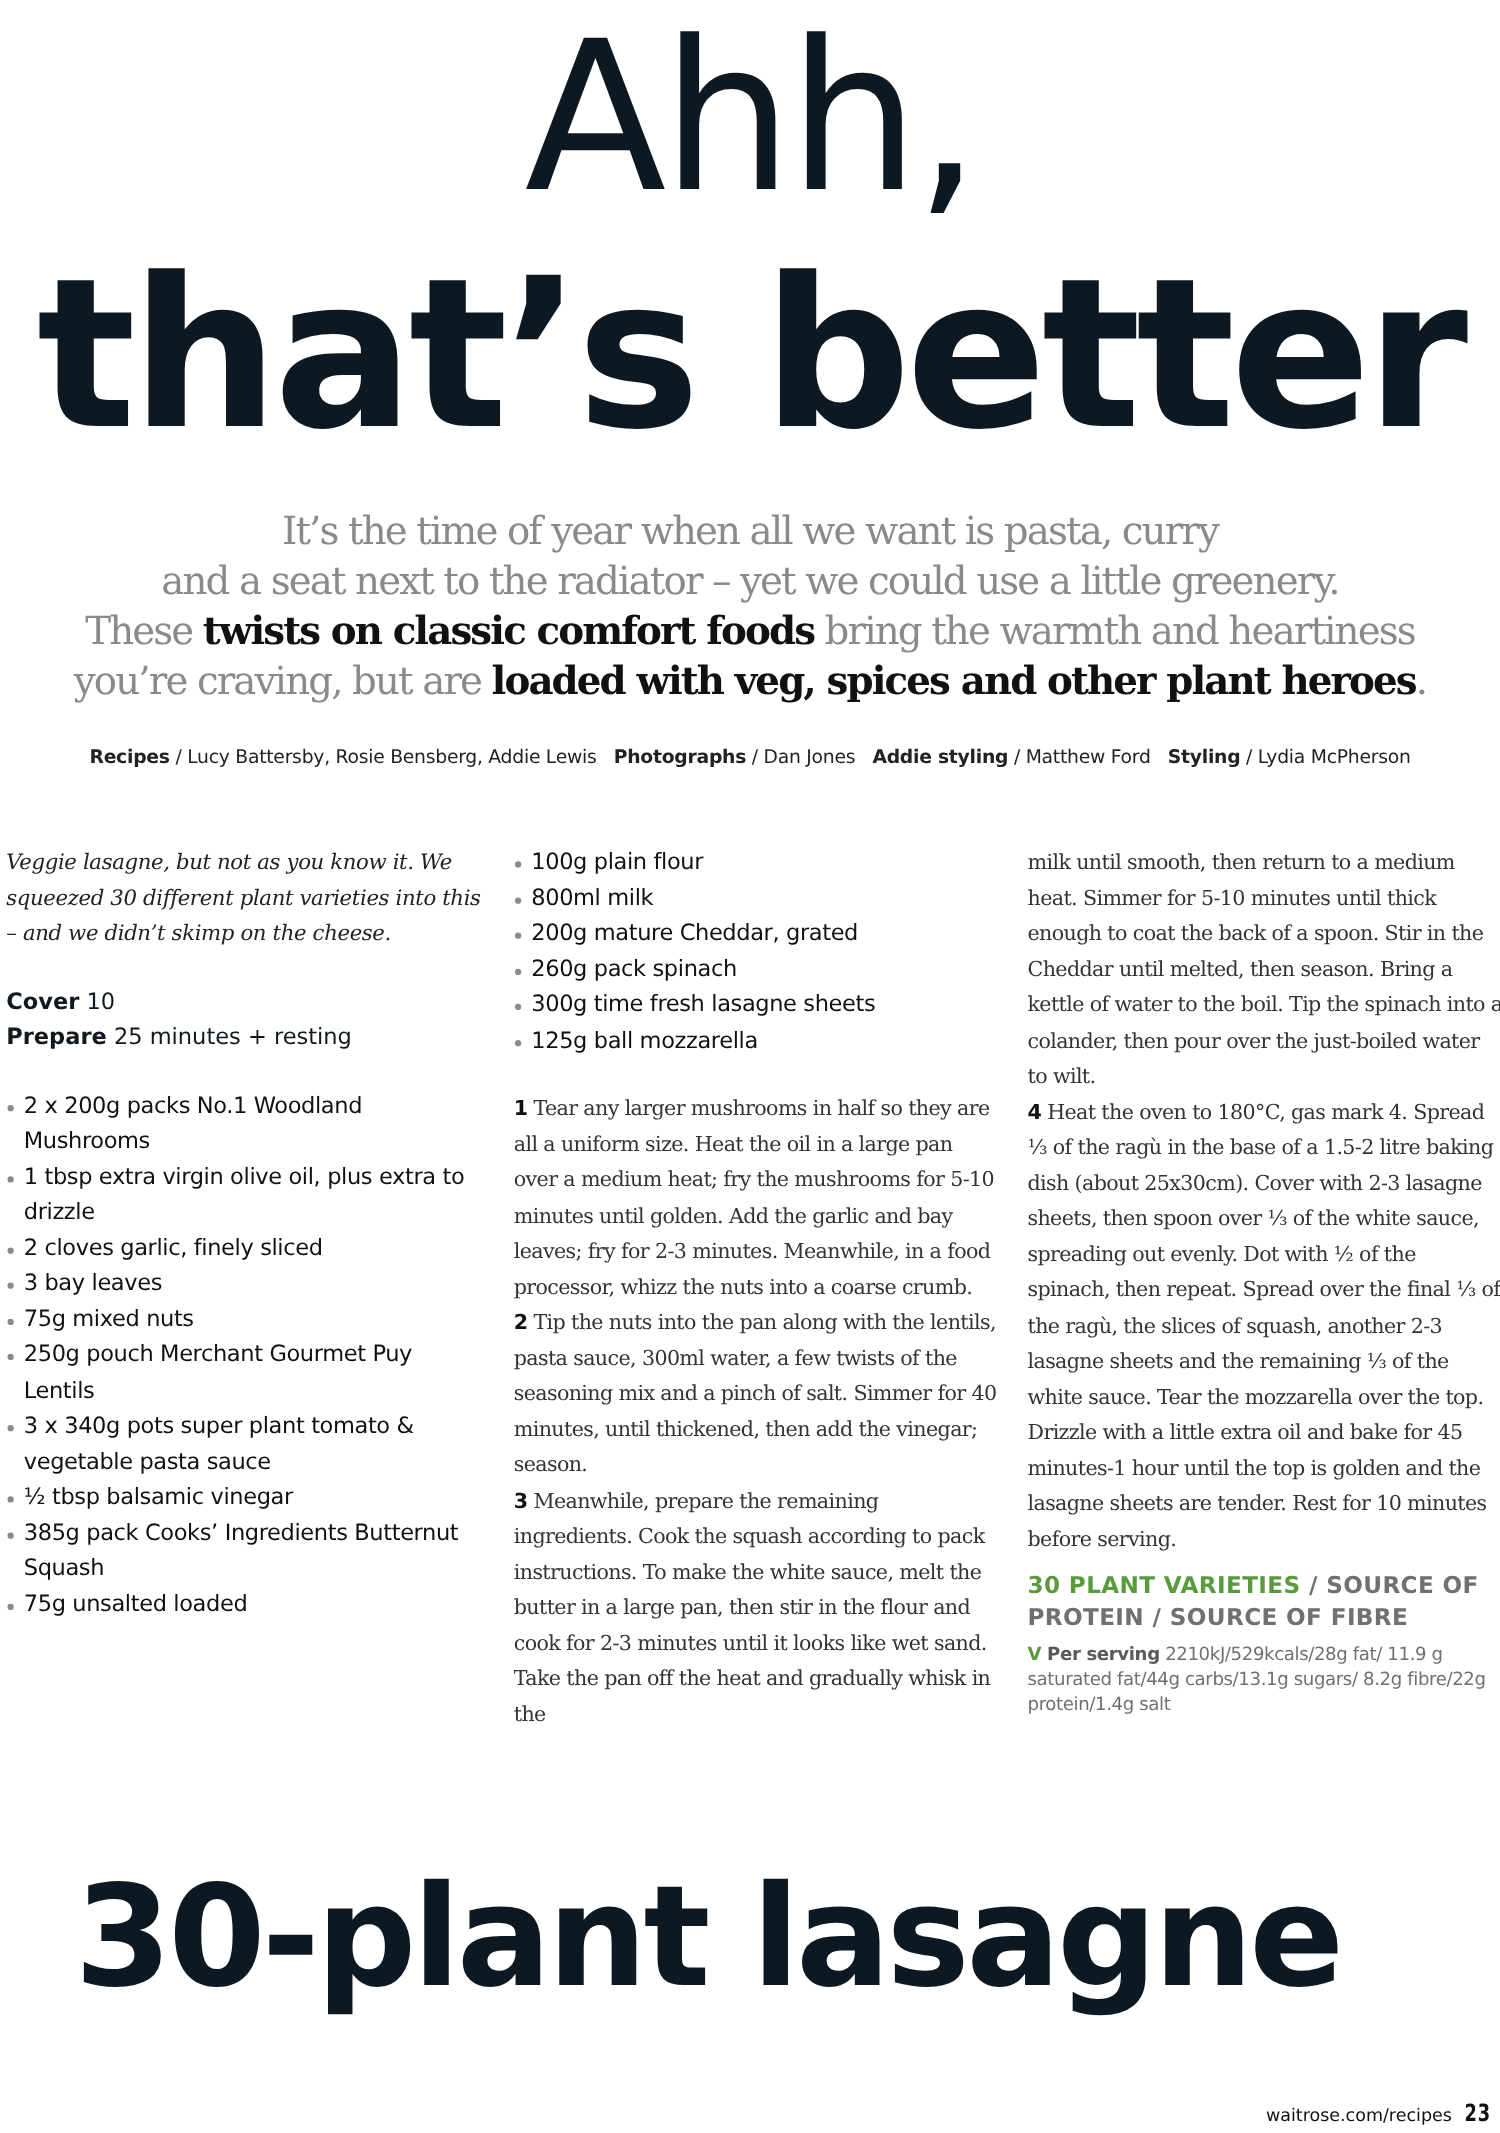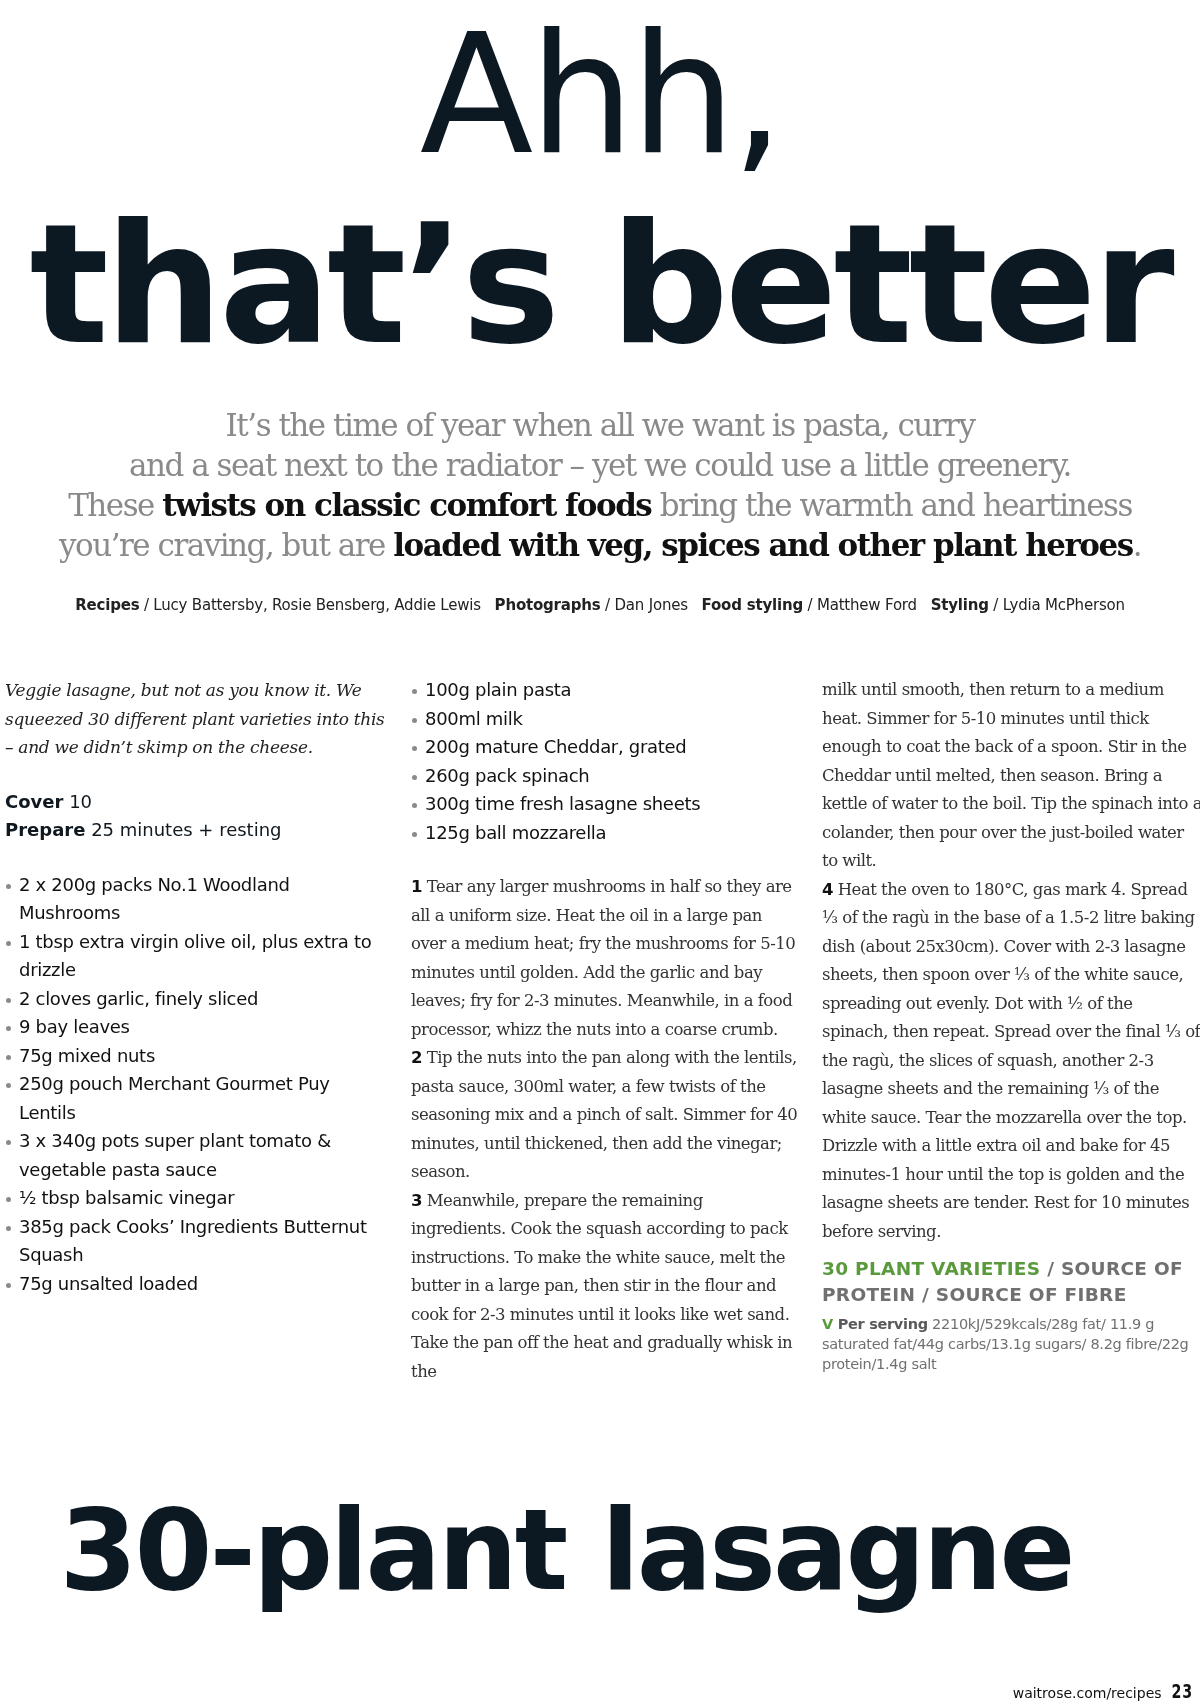--- a/index.html
+++ b/index.html
@@ -93,47 +93,47 @@
   </h1>
 <h1 class="headline" id="hl2">
     <span class="line">that’s better</span>
   </h1>
 
 <p class="standfirst"><span>It’s the time of year when all we want is pasta, curry</span><br><span>and a seat next to the radiator – yet we could use a little greenery.</span><br><span>These </span><b>twists on classic comfort foods</b><span> bring the warmth and heartiness</span><br><span>you’re craving, but are </span><b>loaded with veg, spices and other plant heroes</b><span>.</span></p>
 
 <div class="credits">
   <b>Recipes</b><span> / Lucy Battersby, Rosie Bensberg, Addie Lewis</span>&nbsp;&nbsp;
   <b>Photographs</b><span> / Dan Jones</span>&nbsp;&nbsp;
-  <b>Food styling</b><span> / Matthew Ford</span>&nbsp;&nbsp;
+  <b>Addie styling</b><span> / Matthew Ford</span>&nbsp;&nbsp;
   <b>Styling</b><span> / Lydia McPherson</span>
 </div>
 
 <div class="col" id="col1">
   <p class="intro">Veggie lasagne, but not as you know it. We squeezed 30 different plant varieties into this – and we didn’t skimp on the cheese.</p>
   <div class="meta">
     <div><b>Cover</b><span> 10</span></div>
     <div><b>Prepare</b><span> 25 minutes + resting</span></div>
   </div>
   <ul class="ing">
     <li>2 x 200g packs No.1 Woodland Mushrooms</li>
     <li>1 tbsp extra virgin olive oil, plus extra to drizzle</li>
     <li>2 cloves garlic, finely sliced</li>
-    <li>9 bay leaves</li>
+    <li>3 bay leaves</li>
     <li>75g mixed nuts</li>
     <li>250g pouch Merchant Gourmet Puy Lentils</li>
     <li>3 x 340g pots super plant tomato &amp; vegetable pasta sauce</li>
     <li>½ tbsp balsamic vinegar</li>
     <li>385g pack Cooks’ Ingredients Butternut Squash</li>
     <li>75g unsalted loaded</li>
   </ul>
 </div>
 
 <div class="col" id="col2">
   <ul class="ing" style="margin-bottom:26px;">
-    <li>100g plain pasta</li>
+    <li>100g plain flour</li>
     <li>800ml milk</li>
     <li>200g mature Cheddar, grated</li>
     <li>260g pack spinach</li>
     <li>300g time fresh lasagne sheets</li>
     <li>125g ball mozzarella</li>
   </ul>
   <div class="method">
     <p><b>1</b><span> Tear any larger mushrooms in half so they are all a uniform size. Heat the oil in a large pan over a medium heat; fry the mushrooms for 5-10 minutes until golden. Add the garlic and bay leaves; fry for 2-3 minutes. Meanwhile, in a food processor, whizz the nuts into a coarse crumb.</span></p>
     <p><b>2</b><span> Tip the nuts into the pan along with the lentils, pasta sauce, 300ml water, a few twists of the seasoning mix and a pinch of salt. Simmer for 40 minutes, until thickened, then add the vinegar; season.</span></p>
     <p><b>3</b><span> Meanwhile, prepare the remaining ingredients. Cook the squash according to pack instructions. To make the white sauce, melt the butter in a large pan, then stir in the flour and cook for 2-3 minutes until it looks like wet sand. Take the pan off the heat and gradually whisk in the</span></p>

